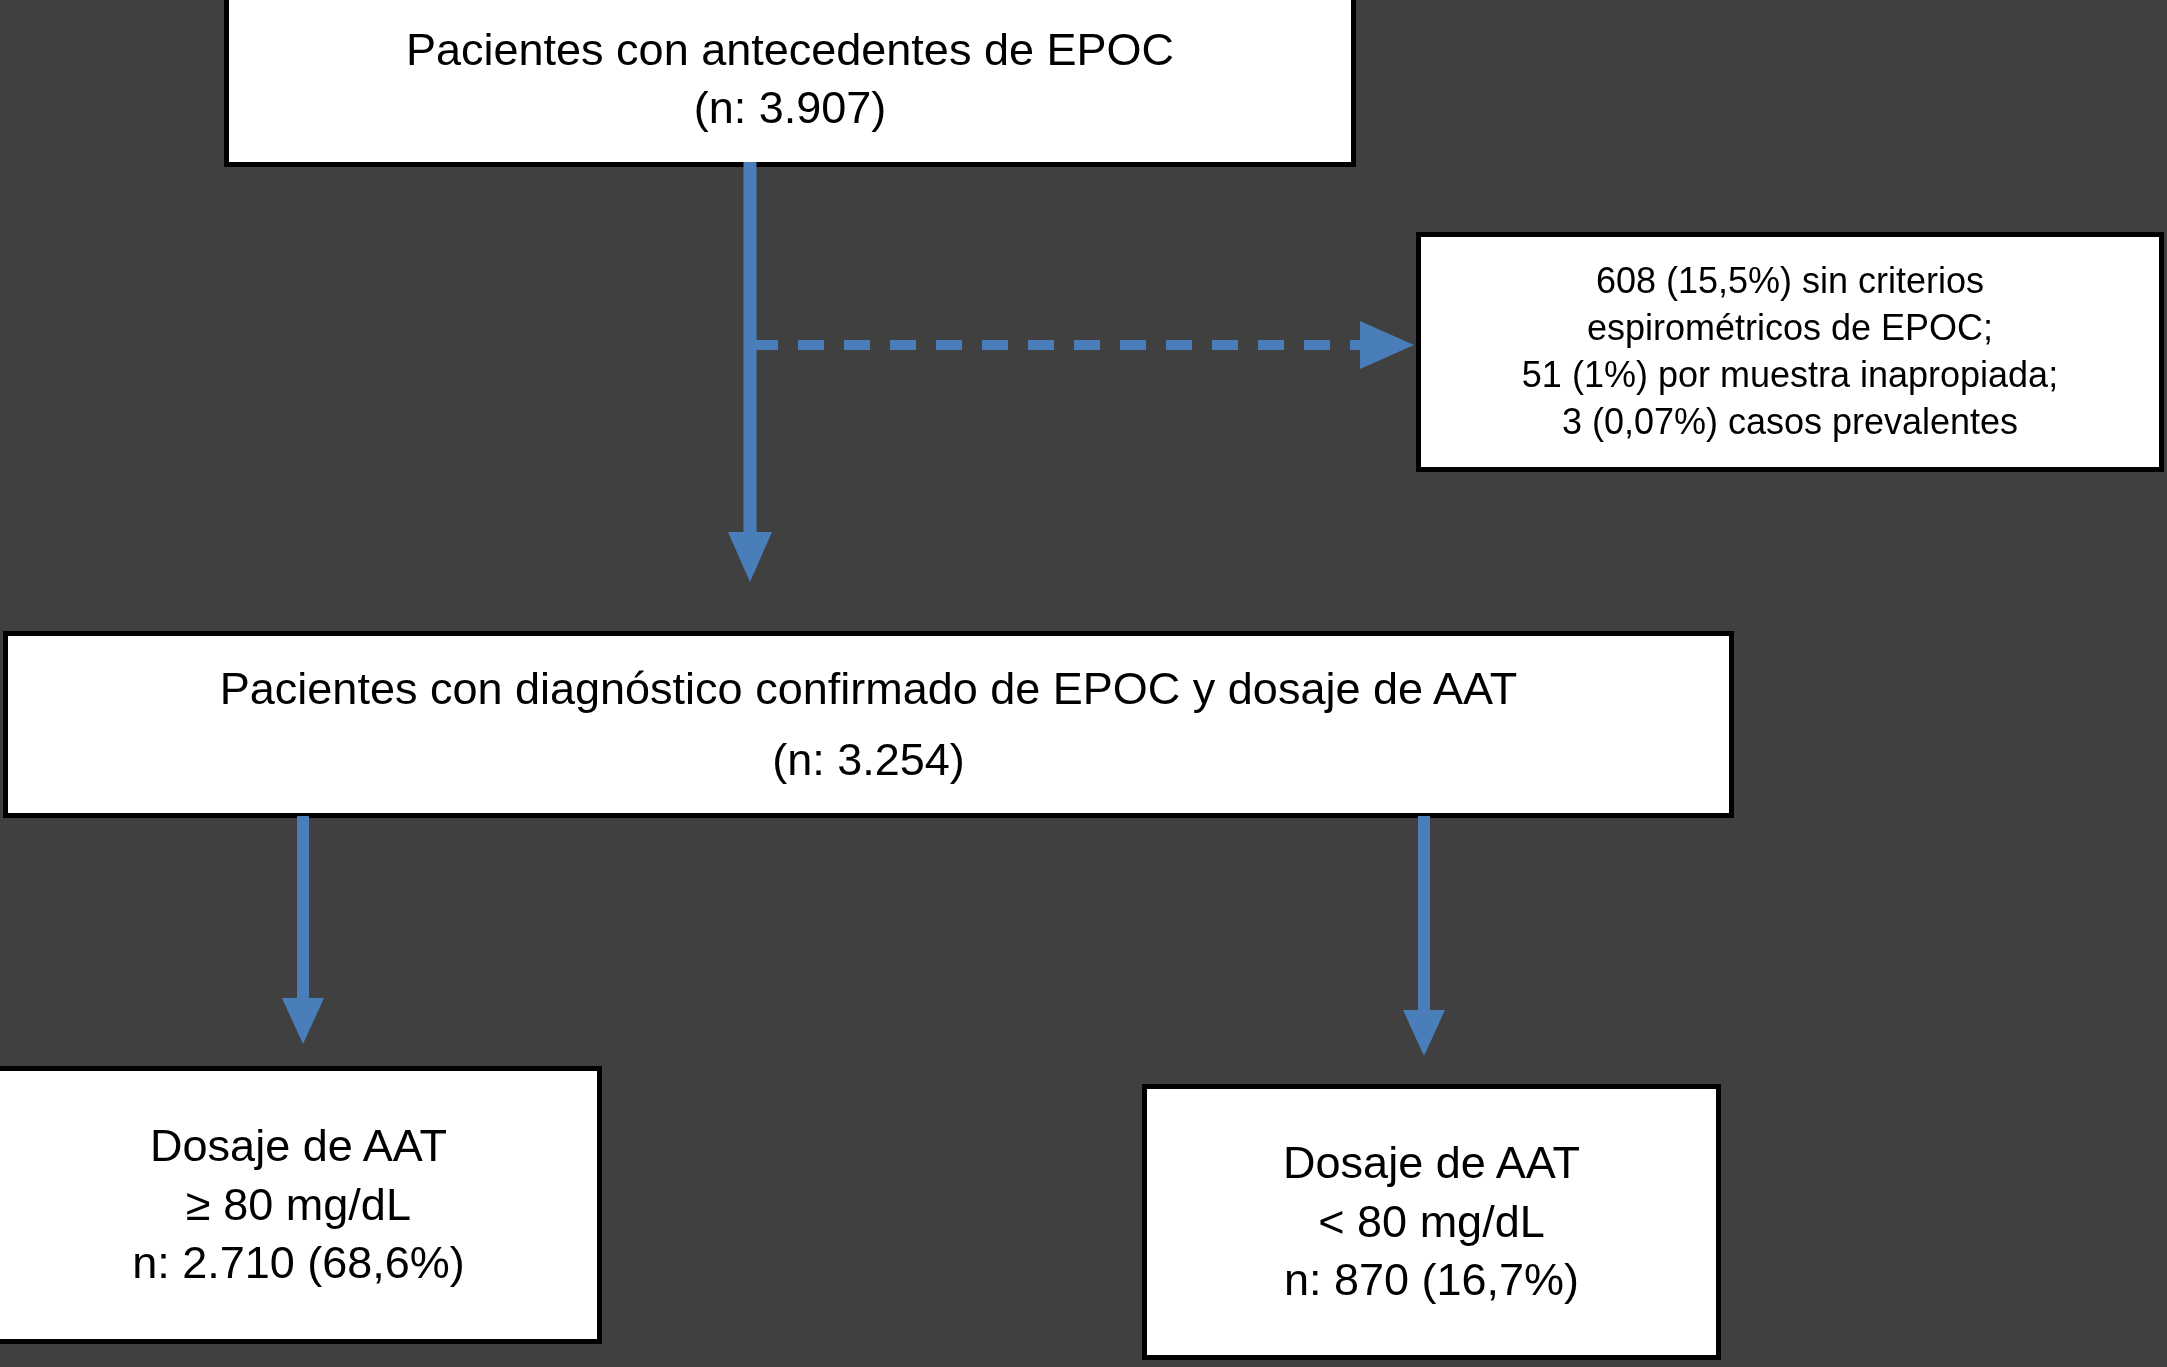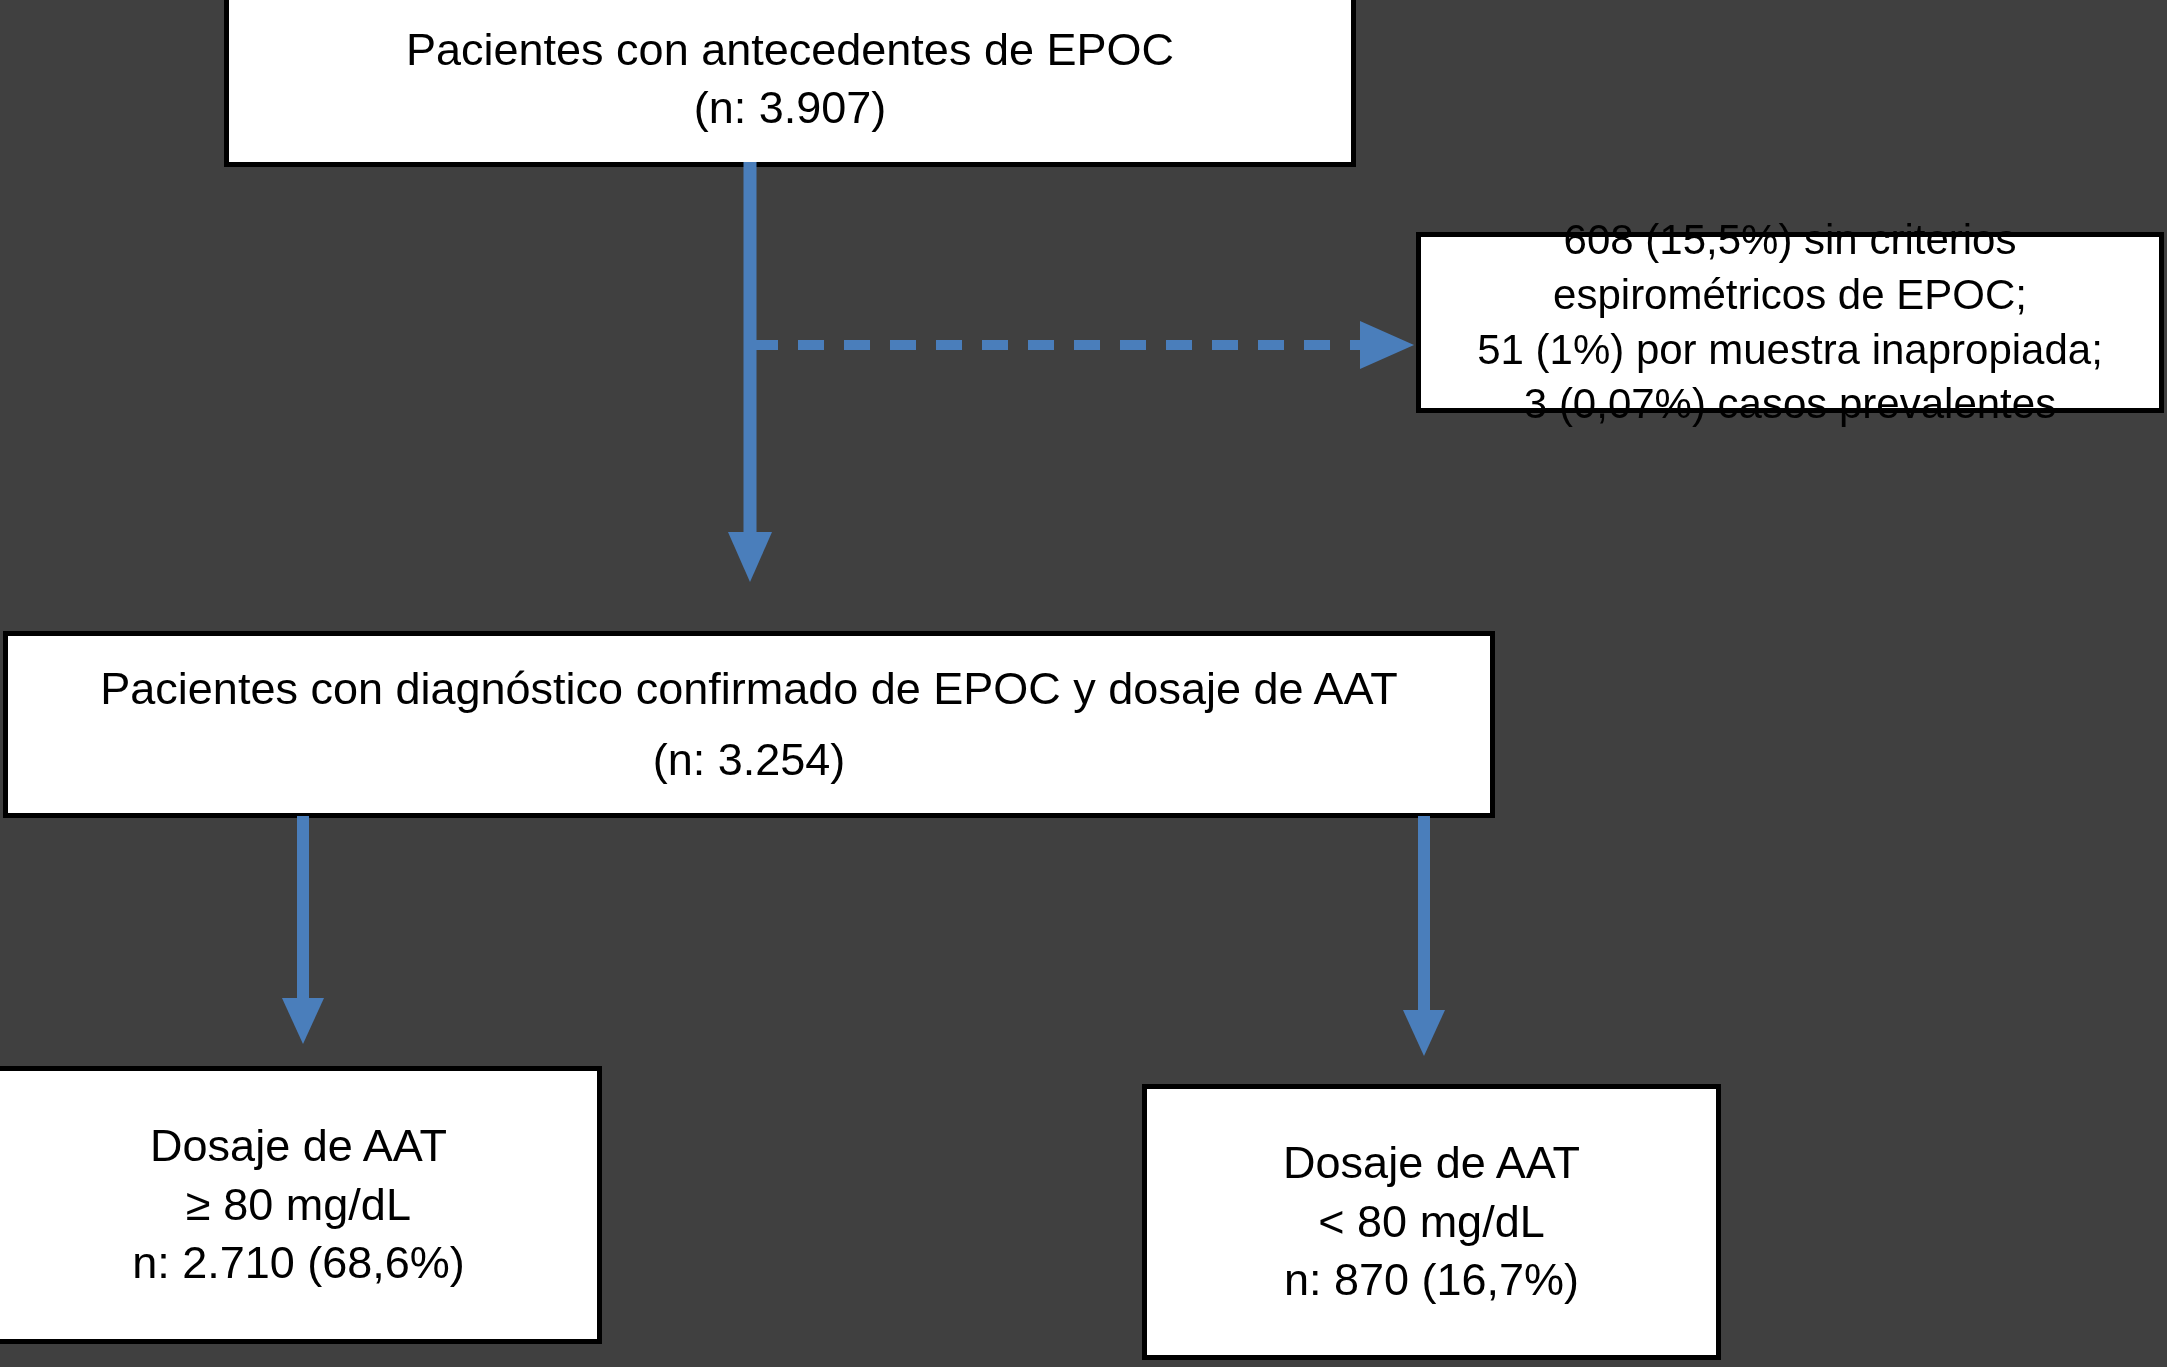--- a/index.html
+++ b/index.html
@@ -35,26 +35,26 @@
   .line.italic {
   }
 
   
   #box-top {
     left: 224px;  top: -5px;   width: 1132px; height: 172px;
     font-size: 45px;
     padding-bottom: 4px;
   }
   #box-excluded {
-    left: 1416px; top: 232px;  width: 748px;  height: 181px;
-    font-size: 42px;
+    left: 1416px; top: 232px;  width: 748px;  height: 240px;
+    font-size: 36px;
     text-align: right;
   }
   #box-confirmed {
-    left: 3px;    top: 631px;  width: 1492px; height: 187px;
+    left: 3px;    top: 631px;  width: 1731px; height: 187px;
     font-size: 45px;
     gap: 12px;
   }
   #box-high {
     left: -5px;   top: 1066px; width: 607px;  height: 278px;
     font-size: 45px;
   }
   #box-low {
     left: 1142px; top: 1084px; width: 579px;  height: 276px;
     font-size: 45px;

